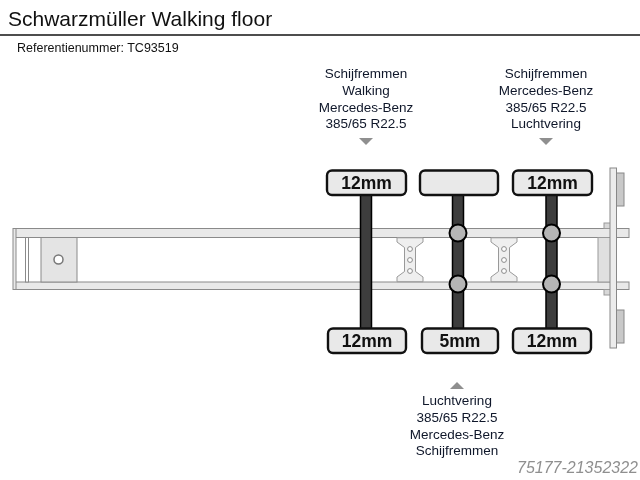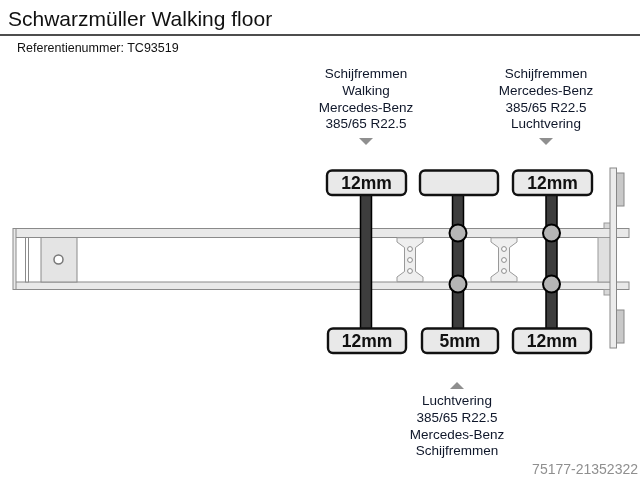--- a/index.html
+++ b/index.html
@@ -56,21 +56,21 @@
   }
   .schematic text {
     font-family: "Liberation Sans", sans-serif;
     font-size: 17.5px; font-weight: bold; fill: #111;
     text-anchor: middle;
   }
 
   
   .listing-id {
     position: absolute; right: 2px; bottom: 3px;
-    font-size: 14px; color: #8f8f8f;
+    font-size: 16px; color: #8f8f8f; font-style: italic;
   }
 </style>
 </head>
 <body>
 
 <div class="page">
 
   <div class="title">Schwarzmüller Walking floor</div>
   <div class="divider"></div>
   <div class="reference">Referentienummer: TC93519</div>

